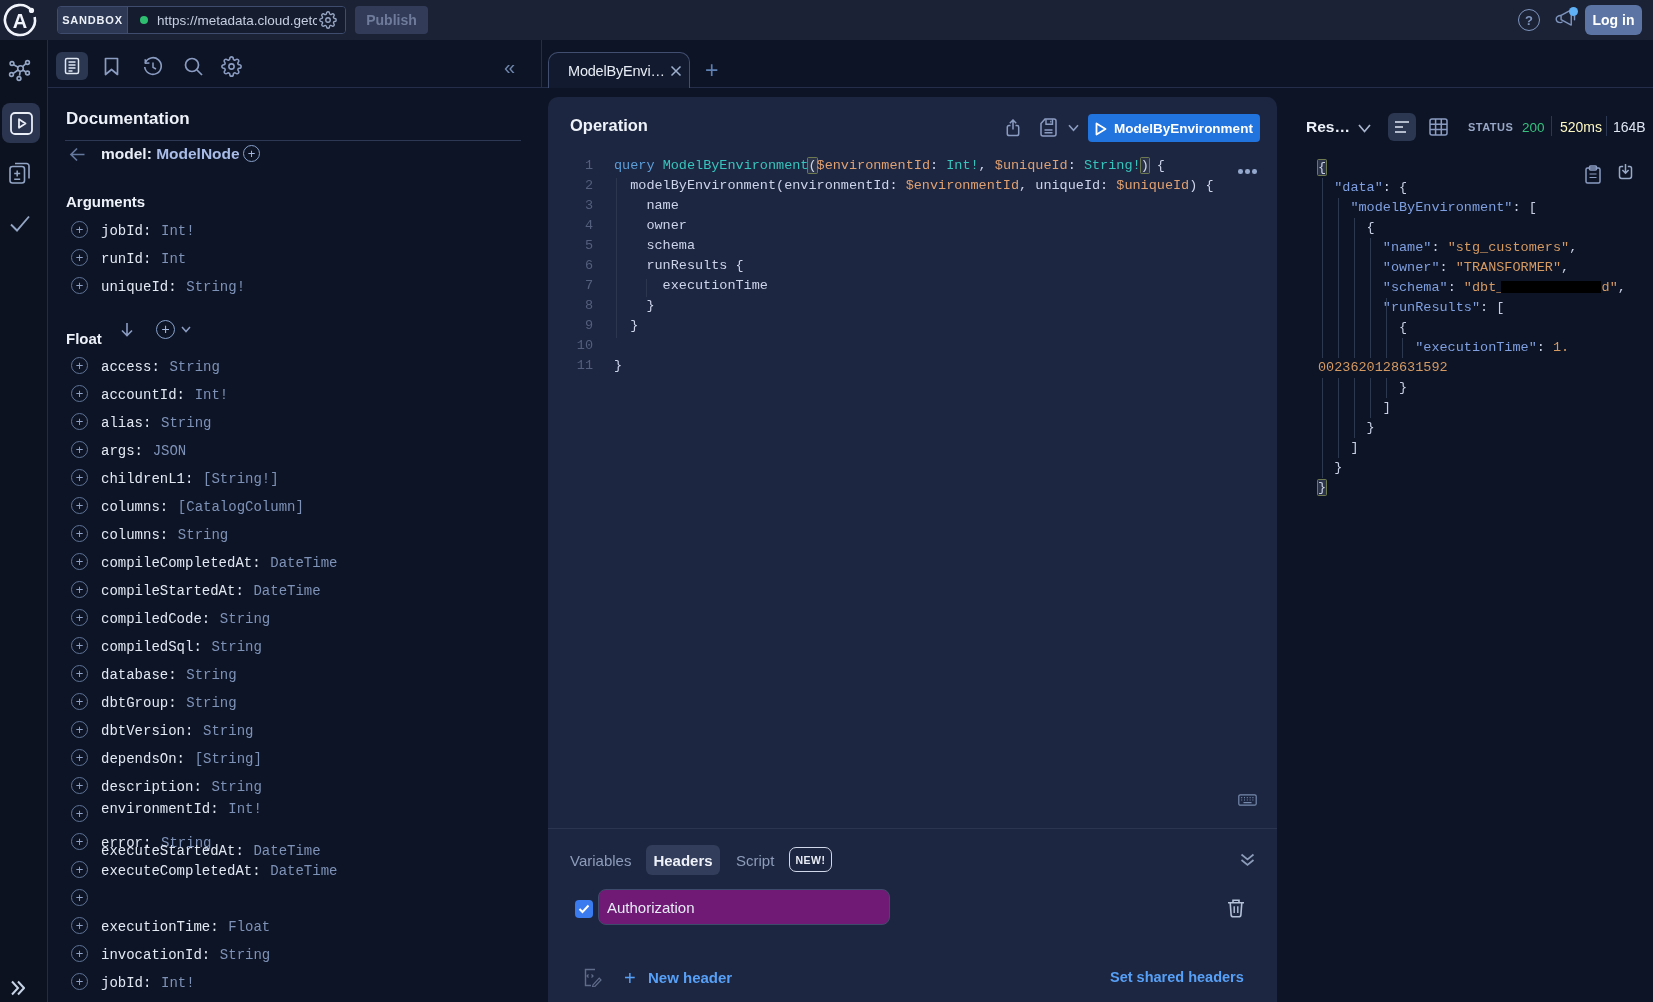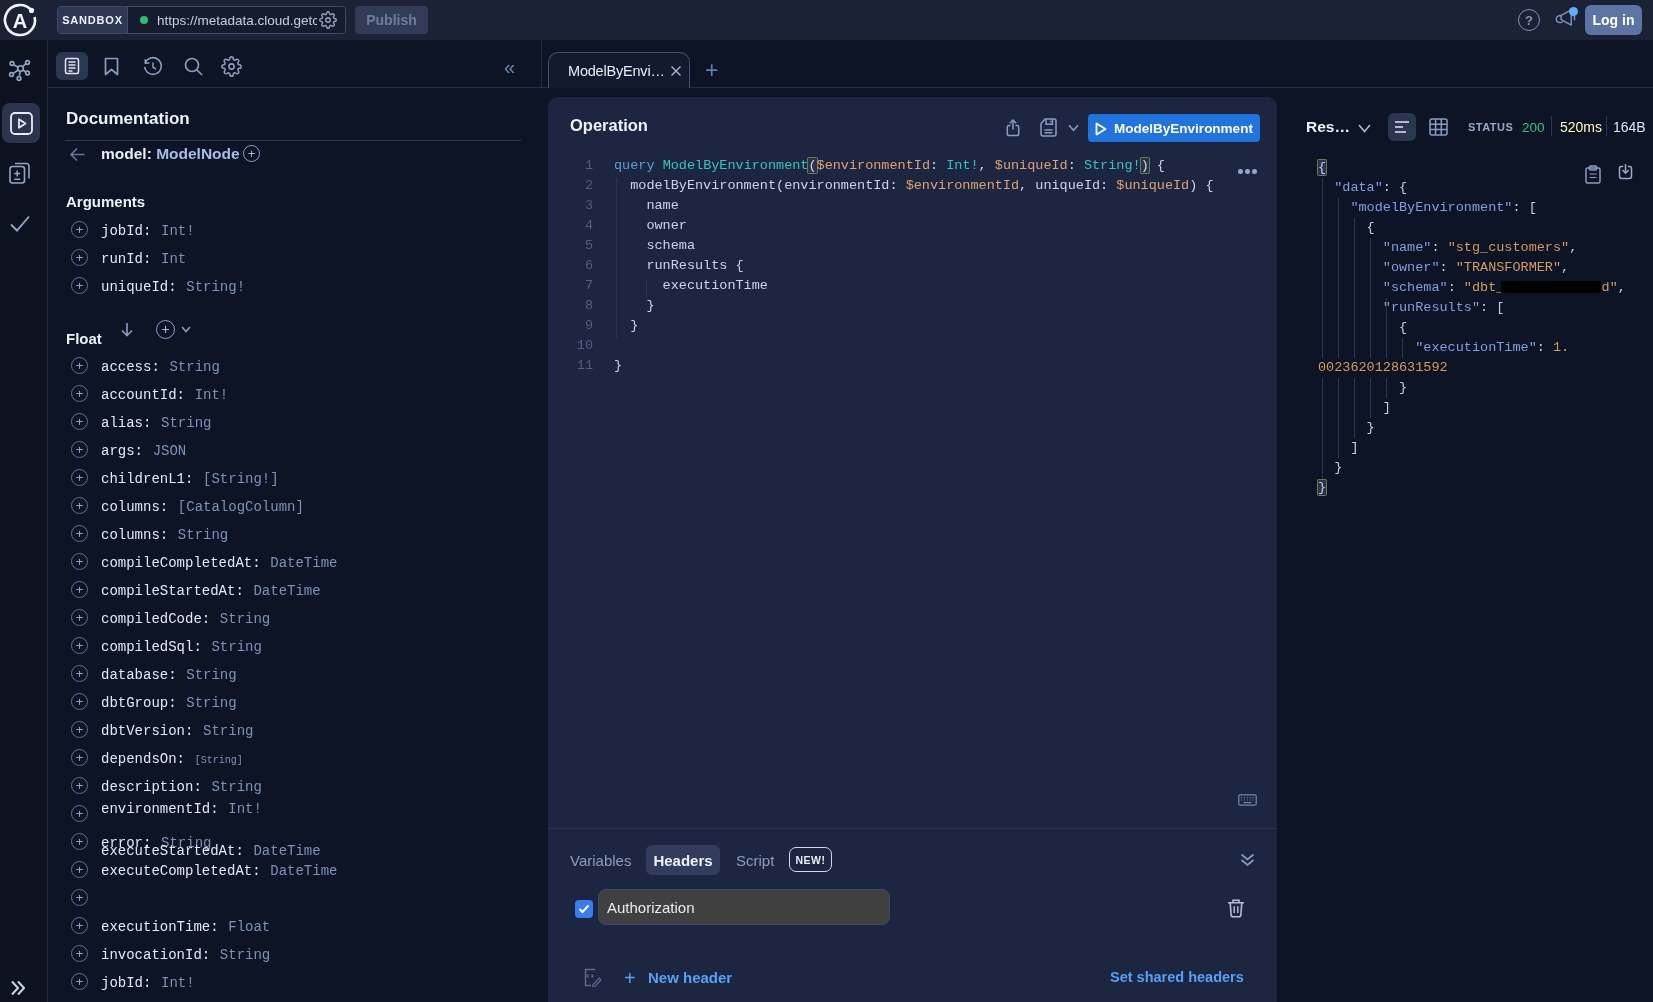--- a/index.html
+++ b/index.html
@@ -53,21 +53,21 @@
   .cty { color:#37c4bc; }
   .cvar { color:#e0a172; }
   .cbr { background:#2a3347; box-shadow:0 0 0 1px #6d7a52; border-radius:1px; }
   .iguide { position:absolute; width:1px; background:#2c374f; }
 
   
   #opdivider { left:0px; top:731px; width:729px; height:1px; background:#2b3550; position:absolute; }
   #hdrpill { position:absolute; left:98px; top:748px; width:74px; height:30px; background:#313d5b; border-radius:6px; color:#eef2f8; font-size:15px; font-weight:bold; display:flex; align-items:center; justify-content:center; }
   .graytab { position:absolute; color:#8c9cba; font-size:15px; }
   #newbadge { position:absolute; left:241px; top:750px; width:43px; height:25px; border:1.5px solid #cfd7e8; border-radius:7px; color:#e8edf5; font-size:10.5px; font-weight:bold; letter-spacing:.5px; display:flex; align-items:center; justify-content:center; }
-  .inputbox { position:absolute; height:36px; border:1px solid #3f4b6a; border-radius:8px; background:#404040; display:flex; align-items:center; }
+  .inputbox { position:absolute; height:36px; border:1px solid #3f4b6a; border-radius:8px; background:#701a75; display:flex; align-items:center; }
   #checkbox { position:absolute; left:27px; top:803px; width:18px; height:18px; background:#3a7bf0; border-radius:4px; display:flex; align-items:center; justify-content:center; }
   #blackbox { background:#000; border-radius:2px; height:25px; width:247px; display:flex; align-items:center; padding:0 14px; }
   .bluelink { position:absolute; color:#57a0f7; font-size:15px; font-weight:bold; }
   .rline { position:absolute; left:1318px; font-size:13.5px; font-family:"Liberation Mono", monospace; color:#c7cfe4; white-space:pre; }
   .jkey { color:#7f9fe0; }
   .jval { color:#d59a62; }
   .rguide { position:absolute; width:1px; background:#2b3850; }
 </style>
 </head>
 <body>
@@ -224,21 +224,21 @@
 <div class="frow mono" style="top:610px;"><span class="fname">compiledCode:</span> <span class="ftype" style="font-size:14px;">String</span></div>
 <div class="cplus" style="left:71px; top:637px;">+</div>
 <div class="frow mono" style="top:638px;"><span class="fname">compiledSql:</span> <span class="ftype" style="font-size:14px;">String</span></div>
 <div class="cplus" style="left:71px; top:665px;">+</div>
 <div class="frow mono" style="top:666px;"><span class="fname">database:</span> <span class="ftype" style="font-size:14px;">String</span></div>
 <div class="cplus" style="left:71px; top:693px;">+</div>
 <div class="frow mono" style="top:694px;"><span class="fname">dbtGroup:</span> <span class="ftype" style="font-size:14px;">String</span></div>
 <div class="cplus" style="left:71px; top:721px;">+</div>
 <div class="frow mono" style="top:722px;"><span class="fname">dbtVersion:</span> <span class="ftype" style="font-size:14px;">String</span></div>
 <div class="cplus" style="left:71px; top:749px;">+</div>
-<div class="frow mono" style="top:750px;"><span class="fname">dependsOn:</span> <span class="ftype" style="font-size:10px;margin-top:20px;">[String]</span></div>
+<div class="frow mono" style="top:750px;"><span class="fname">dependsOn:</span> <span class="ftype" style="font-size:14px;margin-top:20px;">[String]</span></div>
 <div class="cplus" style="left:71px; top:777px;">+</div>
 <div class="frow mono" style="top:778px;"><span class="fname">description:</span> <span class="ftype" style="font-size:14px;">String</span></div>
 <div class="cplus" style="left:71px; top:805px;">+</div>
 <div class="frow mono" style="top:800px;"><span class="fname">environmentId:</span> <span class="ftype" style="font-size:14px;">Int!</span></div>
 <div class="cplus" style="left:71px; top:833px;">+</div>
 <div class="frow mono" style="top:834px;"><span class="fname">error:</span> <span class="ftype" style="font-size:14px;">String</span></div>
 <div class="cplus" style="left:71px; top:861px;">+</div>
 <div class="frow mono" style="top:862px;"><span class="fname">executeCompletedAt:</span> <span class="ftype" style="font-size:14px;">DateTime</span></div>
 <div class="cplus" style="left:71px; top:889px;">+</div>
 <div class="frow mono" style="top:842px;"><span class="fname">executeStartedAt:</span> <span class="ftype" style="font-size:14px;">DateTime</span></div>

